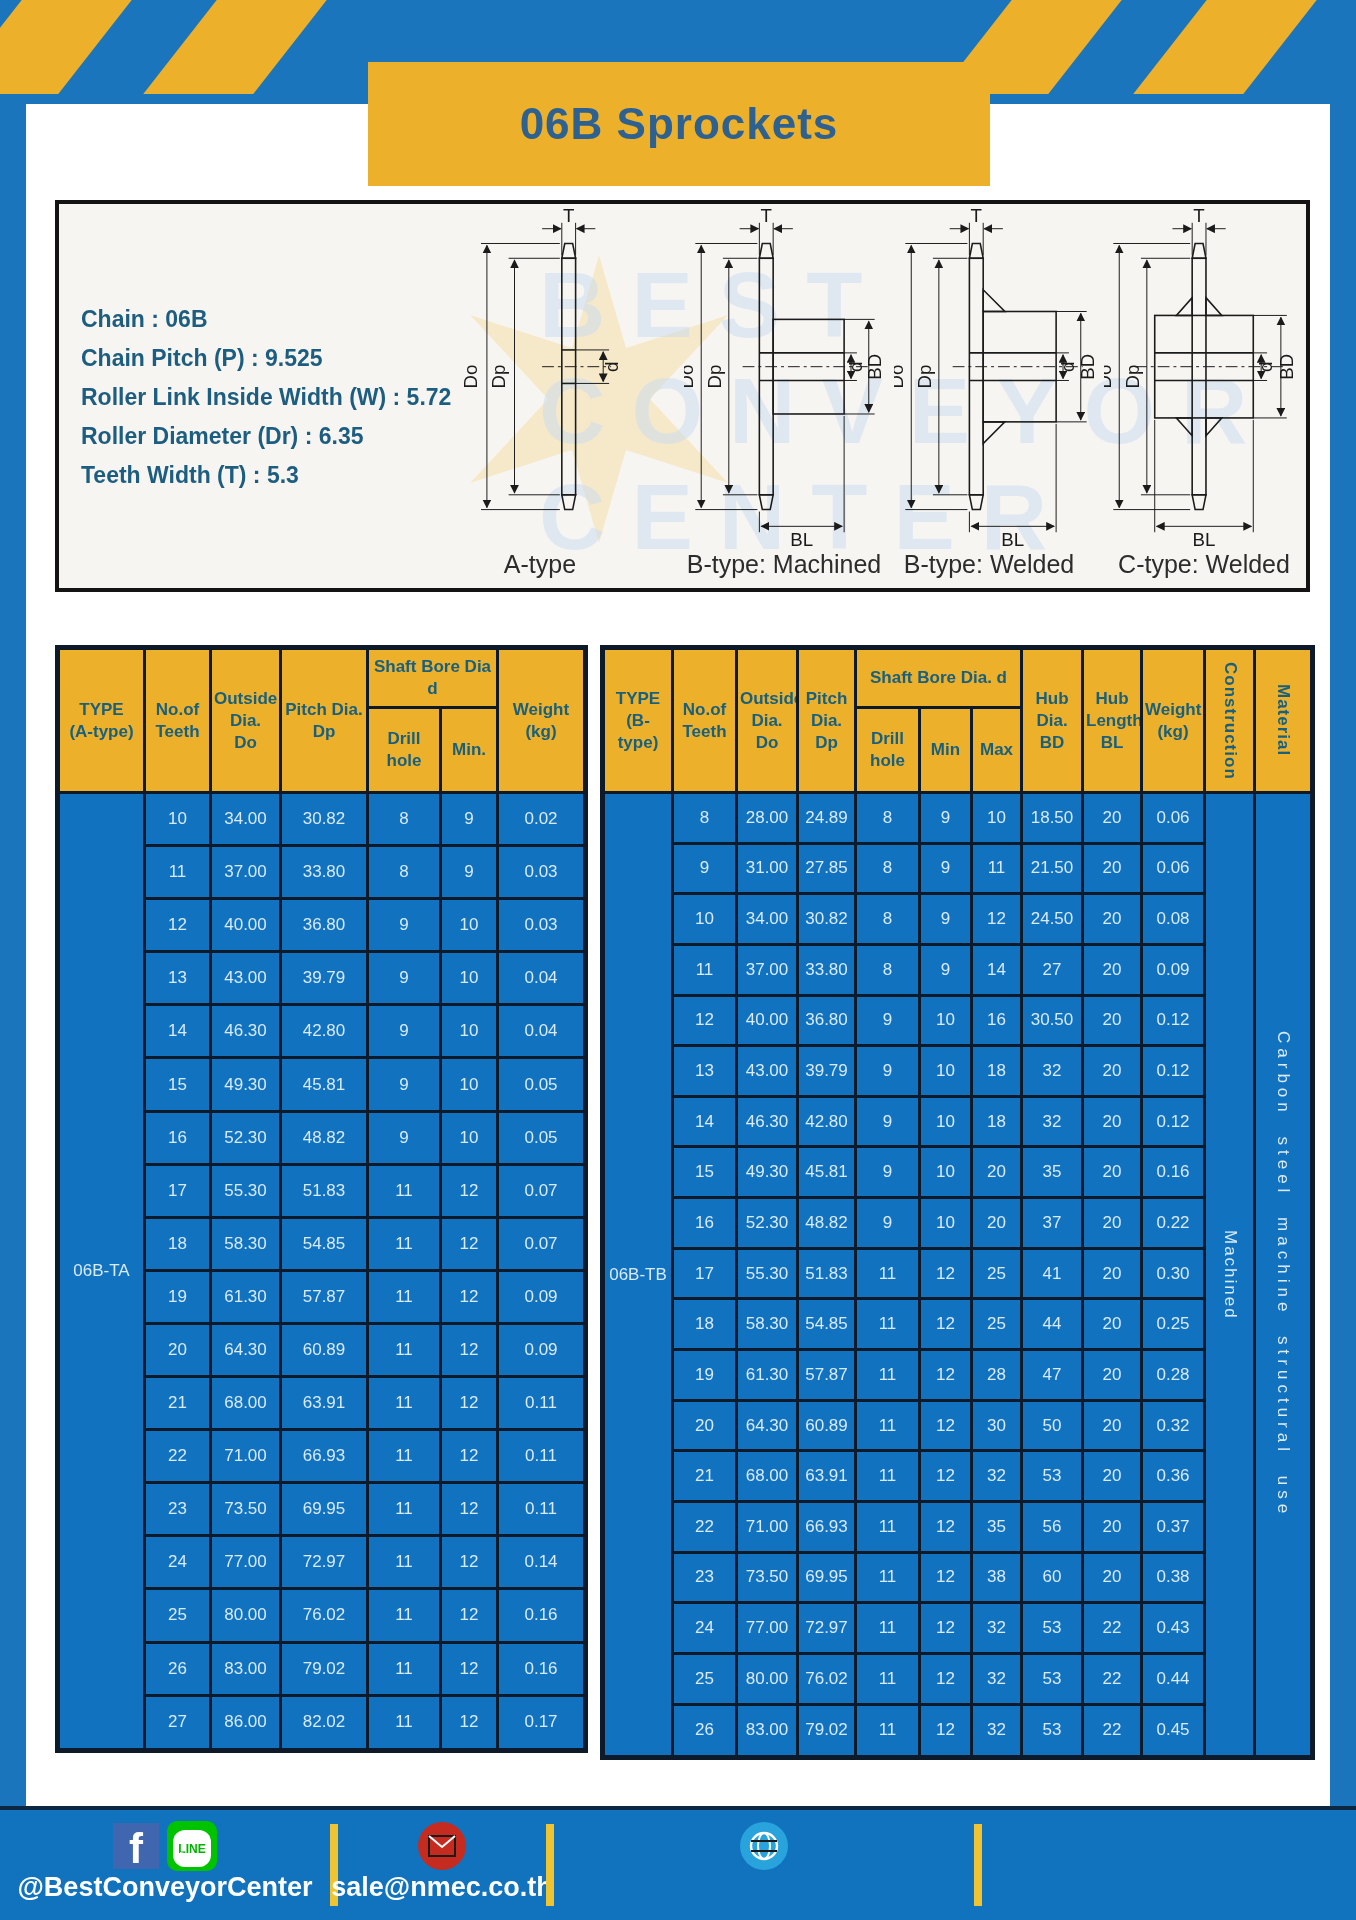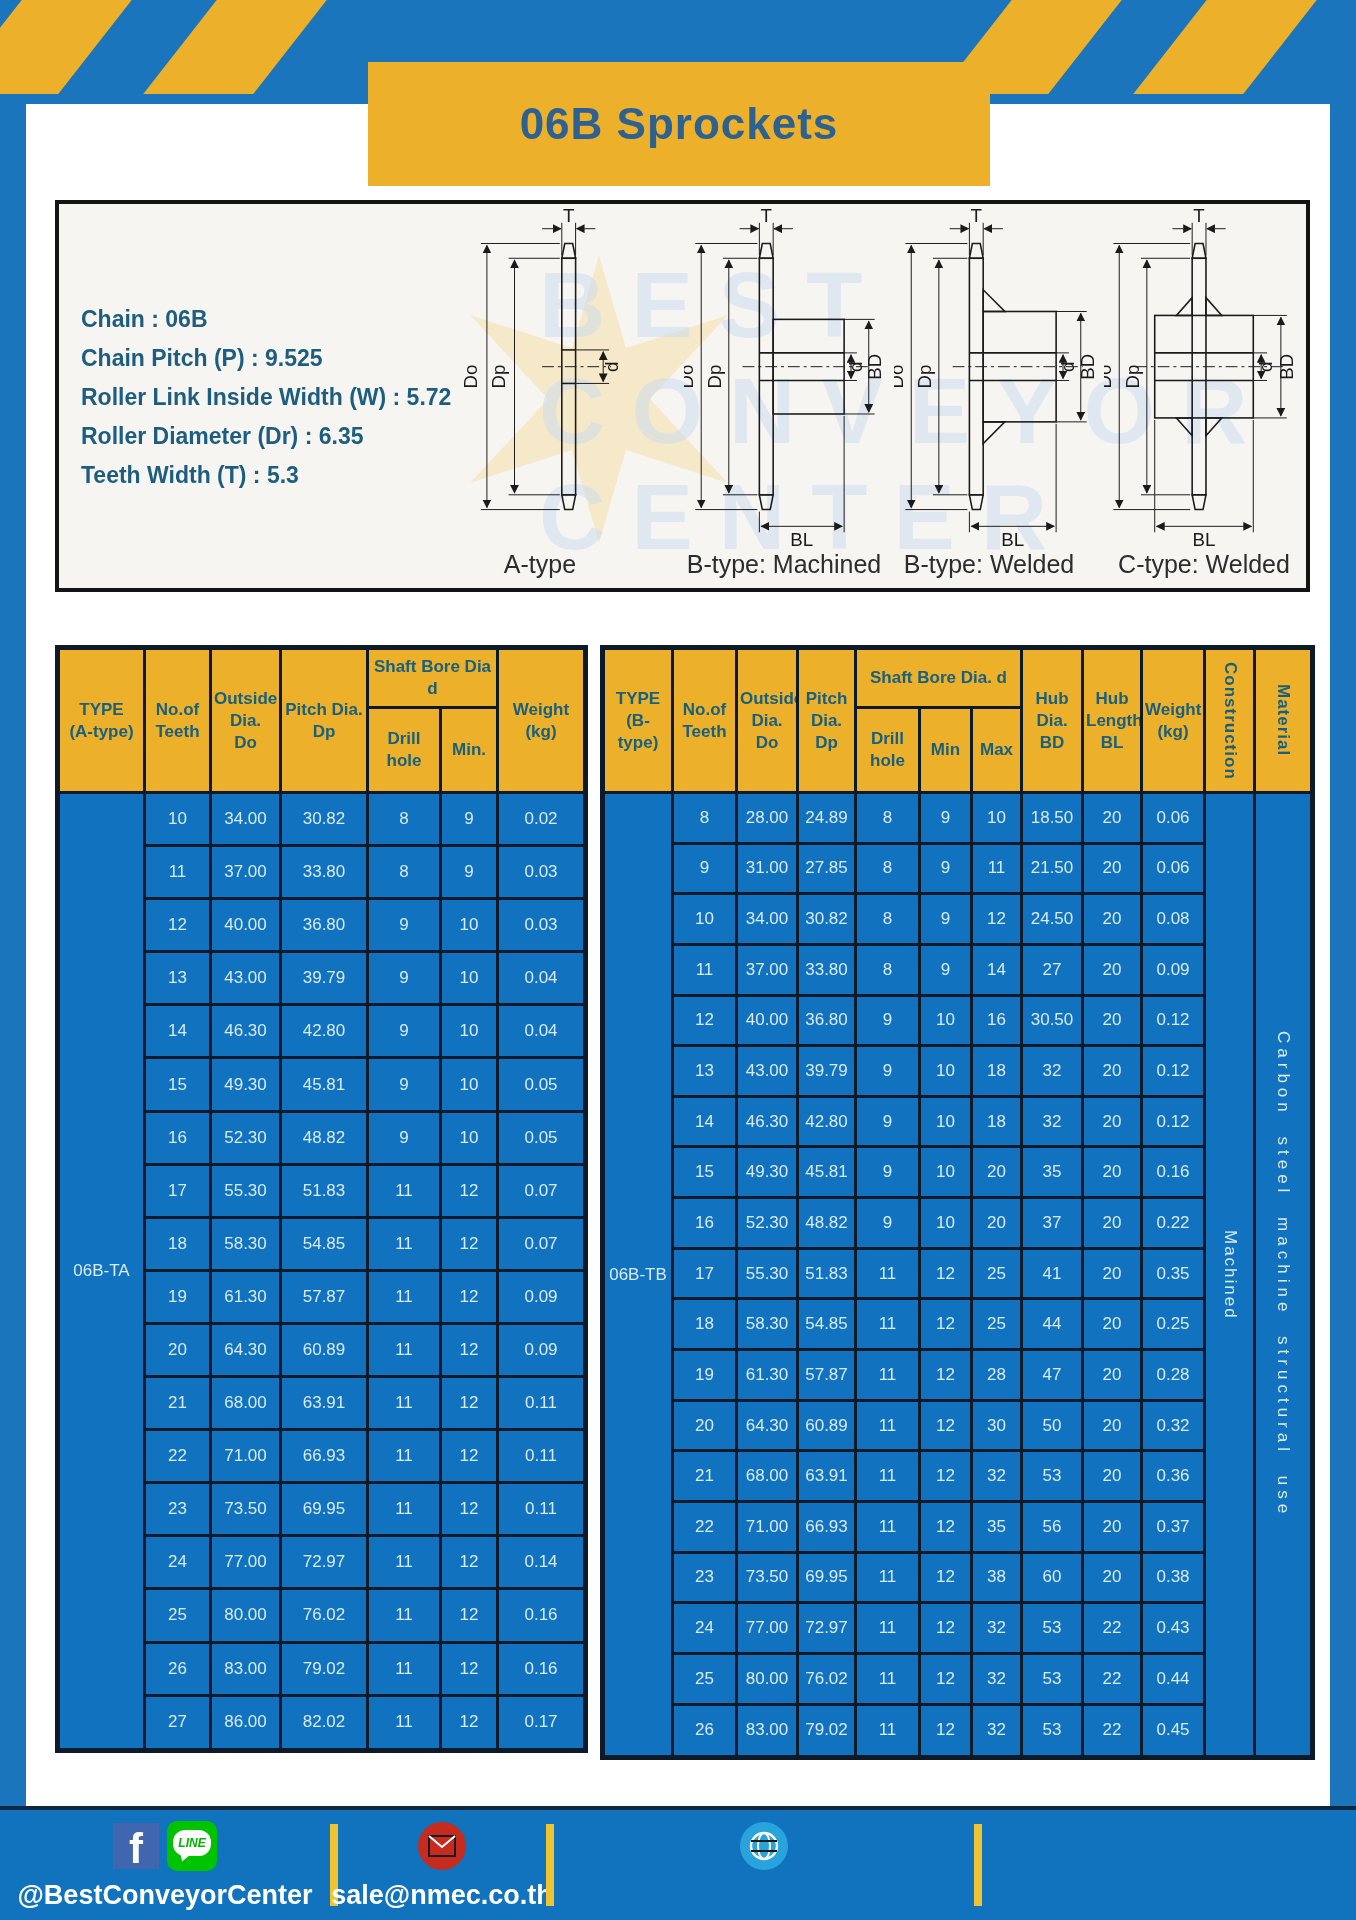--- a/index.html
+++ b/index.html
@@ -39,27 +39,27 @@
   .type-cell{font-size:20px;color:#e8f2fb;}
   .vhead{writing-mode:vertical-rl;letter-spacing:1px;font-size:16px;}
   .vcell{writing-mode:vertical-rl;letter-spacing:2px;font-size:18px;color:#dcebf9;}
   .vcell.material{letter-spacing:5px;word-spacing:10px;}
 
   
   .footer{position:absolute;left:0;top:1806px;width:1356px;height:114px;background:#1173be;
           border-top:4px solid #0d2740;z-index:5;display:flex;box-sizing:border-box;}
   .fgroup{display:flex;flex-direction:column;align-items:center;padding-top:10px;}
   .ficons{display:flex;gap:8px;height:52px;align-items:center;}
-  .ftext{margin-top:8px;color:#ffffff;font-weight:bold;font-size:27px;white-space:nowrap;}
+  .ftext{margin-top:0;color:#ffffff;font-weight:bold;font-size:27px;white-space:nowrap;}
   .fdiv{width:8px;height:82px;background:#f0c330;align-self:center;flex:none;}
   .fb-icon{width:46px;height:46px;background:#4066b0;display:flex;align-items:flex-end;justify-content:center;overflow:hidden;}
   .fb-icon span{color:#fff;font-weight:bold;font-size:42px;line-height:40px;}
   .line-icon{width:50px;height:50px;background:#00c300;border-radius:10px;position:relative;}
-  .line-bubble{position:absolute;left:6px;top:9px;width:38px;height:26px;background:#fff;border-radius:12px;
-               display:flex;align-items:center;justify-content:center;font-style:italic;}
+  .line-bubble{position:absolute;left:6px;top:9px;width:38px;height:37px;background:#fff;border-radius:12px;
+               display:flex;align-items:center;justify-content:center;}
   .line-bubble span{color:#00b300;font-weight:bold;font-size:12px;letter-spacing:0;}
   .line-tail{position:absolute;left:12px;top:32px;width:0;height:0;border-left:4px solid transparent;
              border-right:7px solid transparent;border-top:9px solid #fff;transform:rotate(12deg);}
   .round-icon{width:48px;height:48px;border-radius:50%;display:flex;align-items:center;justify-content:center;}
 </style>
 </head>
 <body>
 
 <div class="top-bar">
   <div class="stripe" style="left:-15px"></div>
@@ -589,21 +589,21 @@
       </tr>
       <tr>
         <td>17</td>
         <td>55.30</td>
         <td>51.83</td>
         <td>11</td>
         <td>12</td>
         <td>25</td>
         <td>41</td>
         <td>20</td>
-        <td>0.35</td>
+        <td>0.30</td>
       </tr>
       <tr>
         <td>18</td>
         <td>58.30</td>
         <td>54.85</td>
         <td>11</td>
         <td>12</td>
         <td>25</td>
         <td>44</td>
         <td>20</td>

